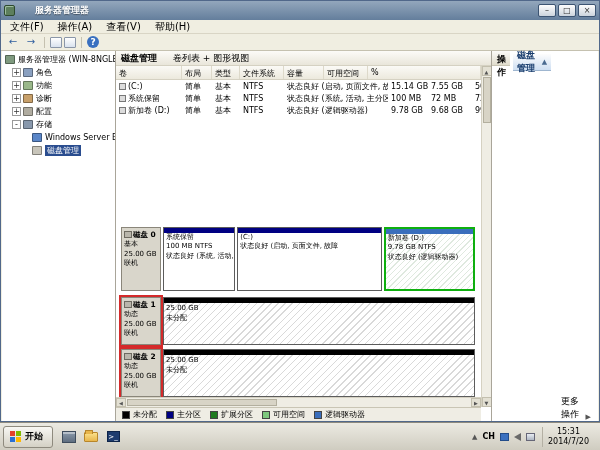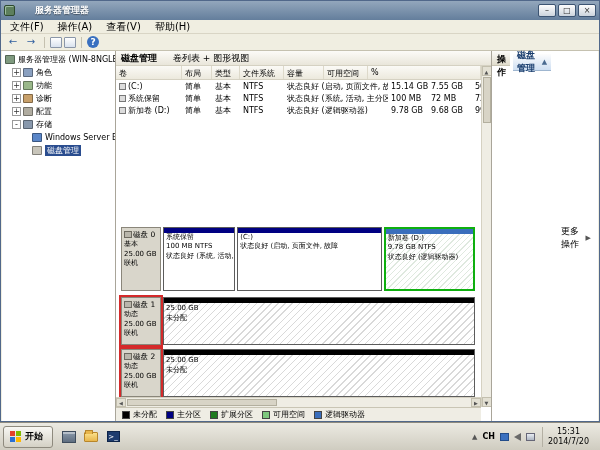--- a/index.html
+++ b/index.html
@@ -46,21 +46,21 @@
 .vc{padding-left:3px;font-size:8px;white-space:nowrap;overflow:hidden}
 .c1{width:66px}.c2{width:30px}.c3{width:28px}.c4{width:44px}.c5{width:104px}.c6{width:40px}.c7{width:44px}.c8{flex:1}
 .vol-icon{display:inline-block;width:7px;height:7px;border:1px solid #777;background:#dcdcdc;margin-right:2px;vertical-align:-1px}
 
 .disk-row{position:absolute;left:5px;right:16px;display:flex}
 #disk0{top:176px;height:64px}
 #disk1{top:246px;height:48px}
 #disk2{top:298px;height:48px}
 .disk-head{width:40px;flex:none;background:#d9d6cb;border:1px solid #8a867a;padding:2px;font-size:7px;line-height:1.3;overflow:hidden}
 .disk-head.annotated{outline:2px solid #d42a2a;outline-offset:0}
-.dh-name{font-weight:normal;font-size:7.5px}
+.dh-name{font-weight:bold;font-size:7.5px}
 .disk-icon{display:inline-block;width:8px;height:7px;background:#b9b6ab;border:1px solid #6d6a60;margin-right:1px;vertical-align:-1px}
 .parts{flex:1;display:flex}
 .part{position:relative;border:1px solid #5c5c5c;background:#fff;margin-left:2px;overflow:hidden}
 .p0{width:23%}.p1{width:46%}.p2{flex:1}
 .stripe{height:5px;width:100%}
 .pline{font-size:7px;line-height:1.35;padding:0 2px;white-space:nowrap;overflow:hidden}
 .part.selected{border:2px solid #0faf0f;background:repeating-linear-gradient(135deg,#fff 0 3px,#dfe9df 3px 4px)}
 .part.unalloc{flex:1;background:repeating-linear-gradient(135deg,#fff 0 4px,#d9d9d9 4px 5px)}
 .part.unalloc .pline{margin-top:1px}
 
@@ -73,21 +73,21 @@
 .hs-thumb{height:7px;width:150px;background:#d8d4c6;border:1px solid #b3af9e;margin-left:1px}
 
 .legend{position:absolute;left:0;right:10px;bottom:0;height:14px;background:#efede4;display:flex;align-items:center;gap:9px;padding-left:6px;border-top:1px solid #c9c5b4}
 .leg-item{display:flex;align-items:center;gap:3px;font-size:8px;white-space:nowrap}
 .leg-swatch{width:8px;height:8px;border:1px solid #444;flex:none}
 
 .actions-panel{width:106px;background:#fff;display:flex;flex-direction:row}
 .actions-title{height:15px;background:linear-gradient(#fcfbf8,#e0dccc);border-bottom:1px solid #c9c5b4;font-weight:bold;padding:2px 0 0 5px;font-size:9px}
 .actions-section{height:17px;margin:3px 3px 0;background:linear-gradient(#fdfdfd,#cfdff2);border-bottom:1px solid #9fb6d0;display:flex;align-items:center;padding:0 4px;color:#1a3e6e;font-weight:bold;font-size:9px}
 .arrow-up{margin-left:auto;font-size:7px;color:#4a6a90}
-.actions-more{display:flex;align-items:center;padding:4px 7px 0 7px;font-size:9px}
+.actions-more{display:flex;align-items:flex-end;padding:4px 7px 0 7px;font-size:9px}
 .arrow-right{margin-left:auto;font-size:7px;color:#555}
 
 .taskbar{position:absolute;left:0;bottom:0;width:600px;height:28px;background:linear-gradient(#eceae2,#cfccc0);border-top:1px solid #8e8a7e;display:flex;align-items:center;padding:0 3px}
 .start-btn{height:22px;display:flex;align-items:center;gap:4px;padding:0 9px 0 6px;background:linear-gradient(#f8f7f3,#d4d1c5);border:1px solid #8e8a7e;border-radius:3px;font-weight:bold;font-size:9px;margin-right:5px;flex:none}
 .flag{width:11px;height:11px;display:grid;grid-template-columns:5px 5px;grid-template-rows:5px 5px;gap:1px;flex:none}
 .flag span:nth-child(1){background:#e3402c}
 .flag span:nth-child(2){background:#7fba00}
 .flag span:nth-child(3){background:#2a6fd4}
 .flag span:nth-child(4){background:#ffb900}
 .ql-icon{width:20px;height:20px;margin:0 1px;border-radius:2px;display:flex;align-items:center;justify-content:center;flex:none}

